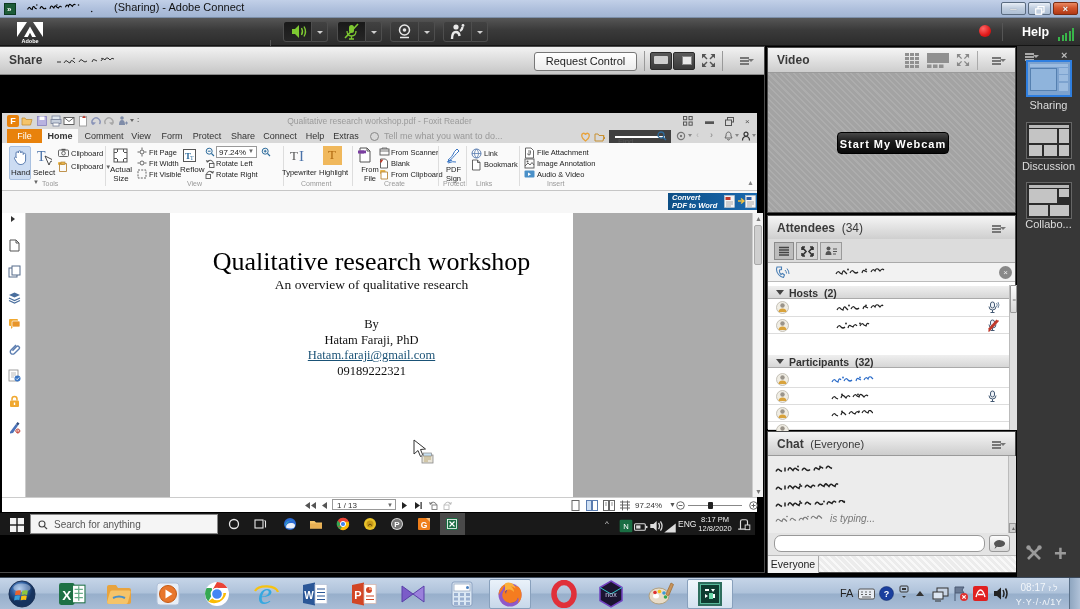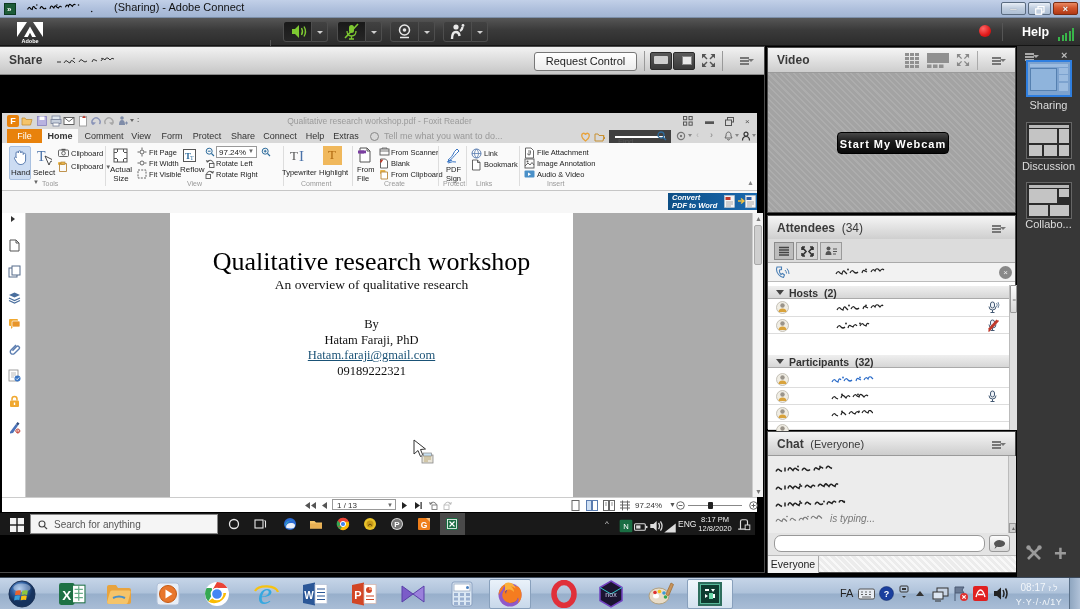--- a/index.html
+++ b/index.html
@@ -392,21 +392,21 @@
           </div>
       <div class="rtxt" style="left:317px;top:25px">Highlight</div>
       <div class="rlab" style="left:299px;top:37px">Comment</div>
       <div class="rsep" style="left:350px"></div>
       <svg class="abs" style="left:356px;top:4px" width="14" height="16" viewBox="0 0 14 16">
             <path d="M2,1 h7 l3,3 v11 h-10 z" fill="#fff" stroke="#555" stroke-width="1"></path>
             <path d="M9,1 v3 h3" fill="none" stroke="#555" stroke-width="1"></path>
             <rect x="2,5" y="3.5" width="6" height="3" fill="#7a3fa0"></rect>
             <rect x="2.5" y="3.5" width="5.5" height="2.8" fill="#7a3fa0"></rect>
           </svg>
-      <div class="rtxt" style="left:355px;top:22px;width:26px">From<br>File</div>
+      <div class="rtxt" style="left:355px;top:22px;text-align:center;width:26px">From<br>File</div>
       <svg class="abs" style="left:377px;top:4px" width="11" height="10" viewBox="0 0 11 10">
             <rect x="1" y="2" width="9" height="6" fill="none" stroke="#555" stroke-width=".9"></rect>
             <path d="M1,4 h9 M3,2 v-1 h5 v1" stroke="#555" stroke-width=".8" fill="none"></path>
           </svg>
       <div class="rtxt" style="left:389px;top:5px">From Scanner</div>
       <svg class="abs" style="left:377px;top:15px" width="10" height="11" viewBox="0 0 10 11">
             <path d="M1.5,1 h5 l2,2 v7 h-7 z" fill="#fff" stroke="#555" stroke-width=".9"></path>
             <path d="M1,3 l2,-2.5 z" fill="#c0392b"></path>
             <path d="M0.8,3.5 L3,1 l1,1.2 L2,5 Z" fill="#c0392b"></path>
           </svg>

